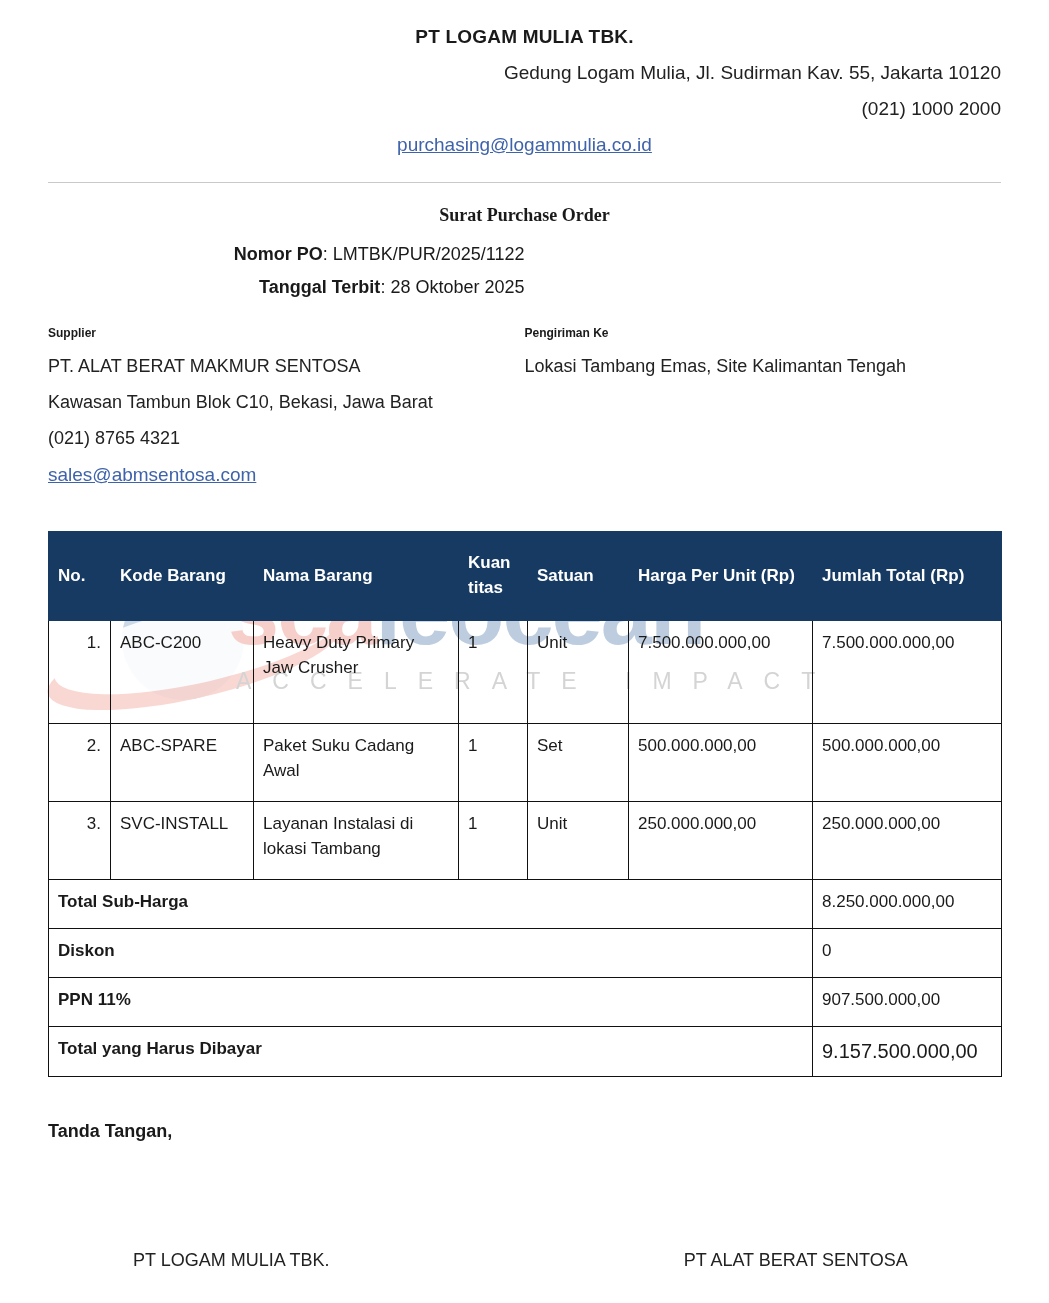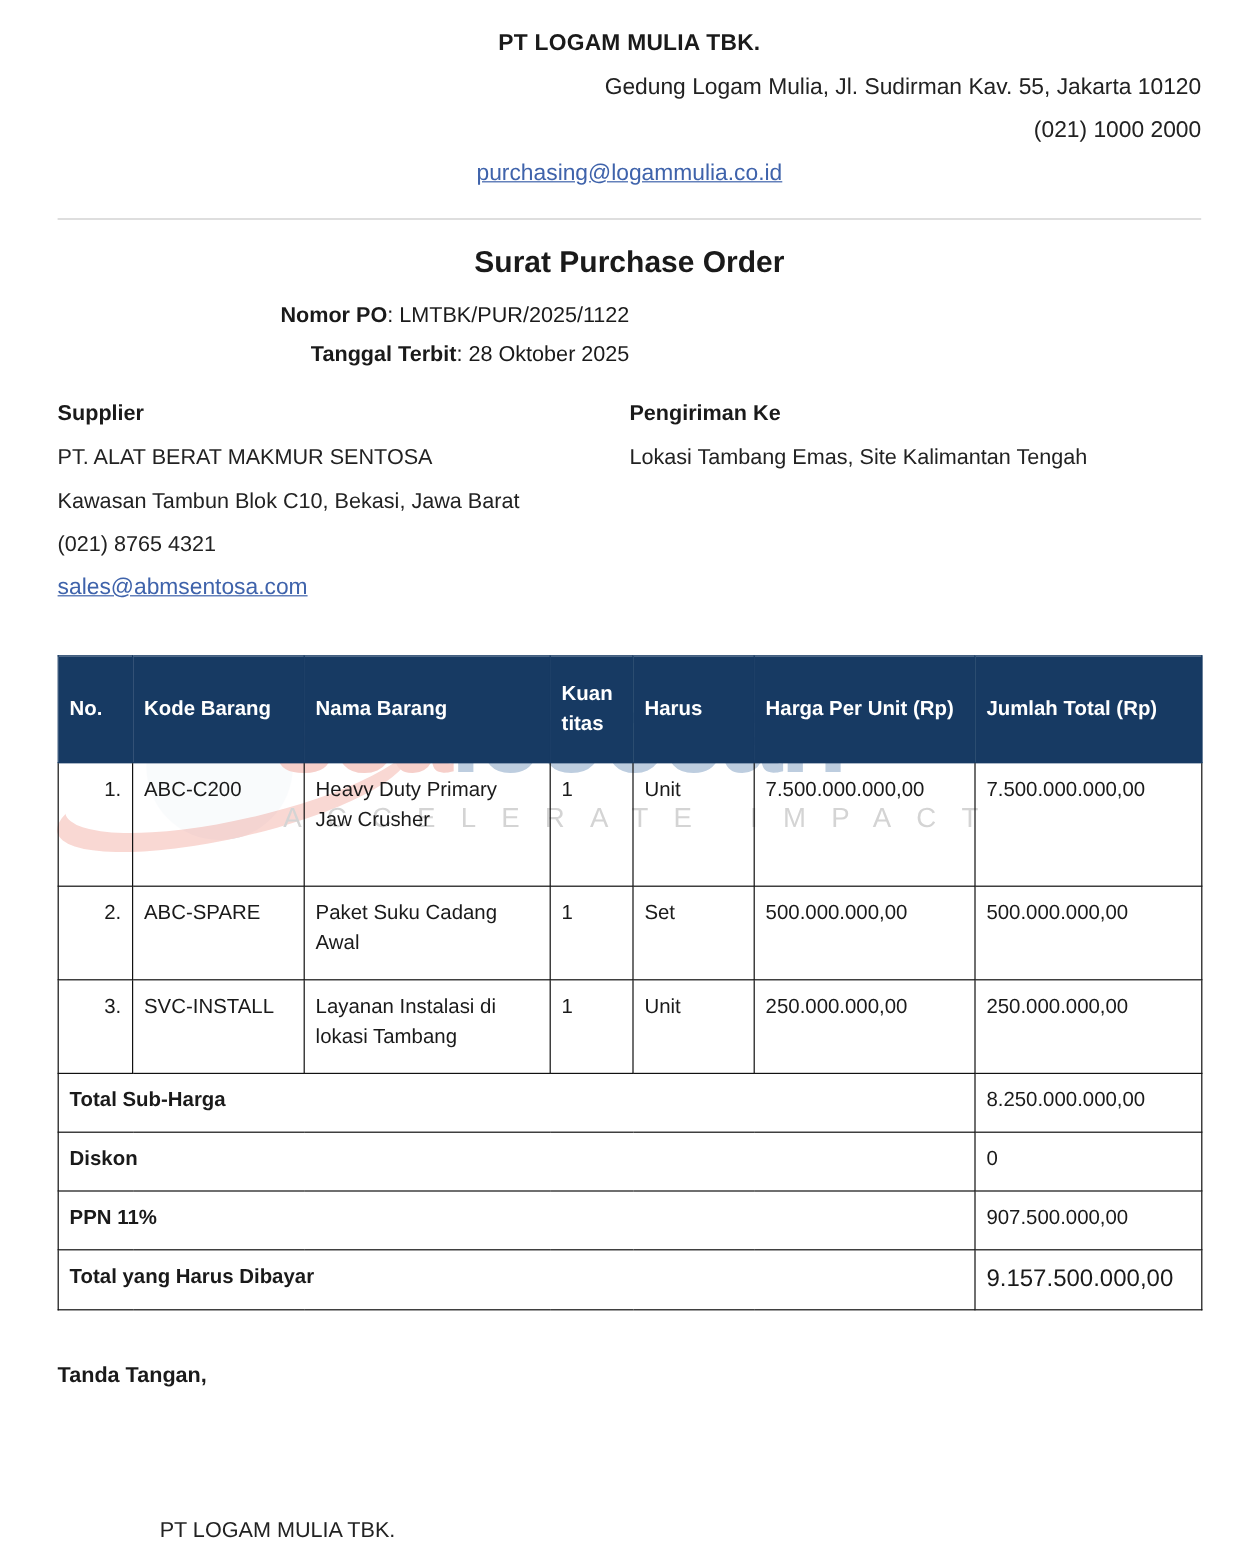--- a/index.html
+++ b/index.html
@@ -115,42 +115,43 @@
 
   hr.rule {
     border: none;
     border-top: 1px solid #c9c9c9;
     margin: 26px 0 0 0;
   }
 
   
   .doc-title {
     text-align: center;
-    font-size: 25px;
+    font-size: 18px;
     font-weight: bold;
     margin-top: 22px;
+    font-family: Liberation Serif, serif;
   }
   .meta { margin-top: 18px; }
   .meta-row {
     display: flex;
     font-size: 18px;
     margin-bottom: 12px;
   }
   .meta-col { width: 50%; text-align: right; }
   .meta-col.right { padding-left: 2px; }
   b.lbl { font-weight: bold; }
 
   
   .parties {
     display: flex;
     margin-top: 28px;
   }
   .party { width: 50%; }
   .party h3 {
-    font-size: 18px;
+    font-size: 12px;
     font-weight: bold;
     margin-bottom: 16px;
   }
   .party p {
     font-size: 18px;
     margin-bottom: 15px;
     color: #222;
   }
 
   
@@ -278,21 +279,21 @@
       <col style="width:101px">
       <col style="width:184px">
       <col style="width:189px">
     </colgroup>
     <thead>
       <tr>
         <th class="c-no">No.</th>
         <th>Kode Barang</th>
         <th>Nama Barang</th>
         <th>Kuan titas</th>
-        <th>Harus</th>
+        <th>Satuan</th>
         <th>Harga Per Unit (Rp)</th>
         <th>Jumlah Total (Rp)</th>
       </tr>
     </thead>
     <tbody>
       <tr class="item-row tall">
         <td class="c-no body-cell">1.</td>
         <td class="body-cell">ABC-C200</td>
         <td class="body-cell">Heavy Duty Primary Jaw Crusher</td>
         <td class="body-cell">1</td>
@@ -335,16 +336,17 @@
         <td class="sum-label" colspan="6">Total yang Harus Dibayar</td>
         <td class="sum-value grand">9.157.500.000,00</td>
       </tr>
     </tbody>
   </table>
 
   <div class="content">
     <div class="sign-title">Tanda Tangan,</div>
     <div class="sign-row">
       <div class="sign-cell left">PT LOGAM MULIA TBK.</div>
+      <div class="sign-cell right">PT ALAT BERAT SENTOSA</div>
     </div>
   </div>
 
 </div>
 
 </body></html>

